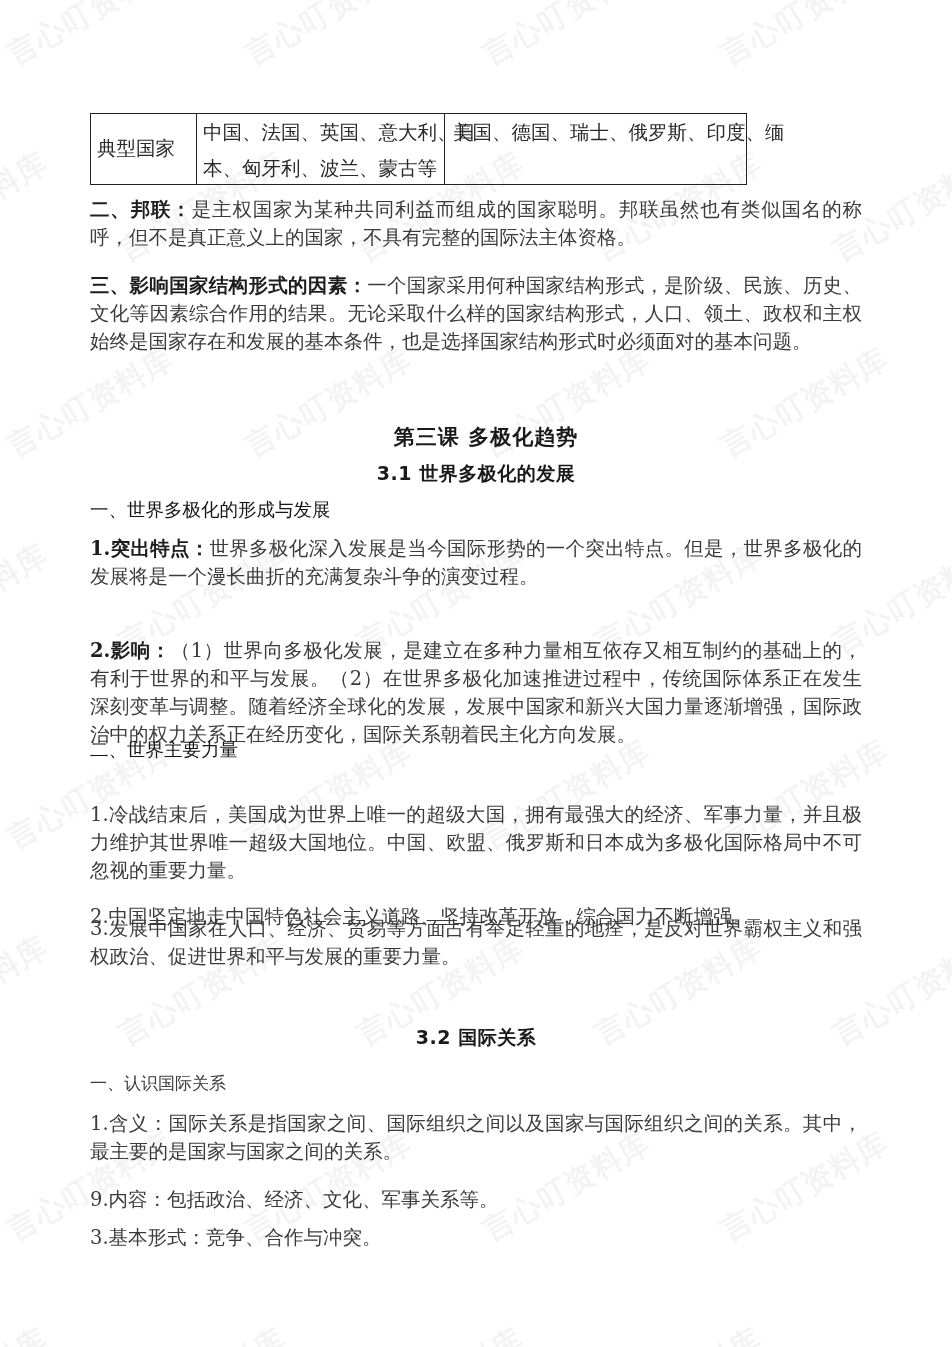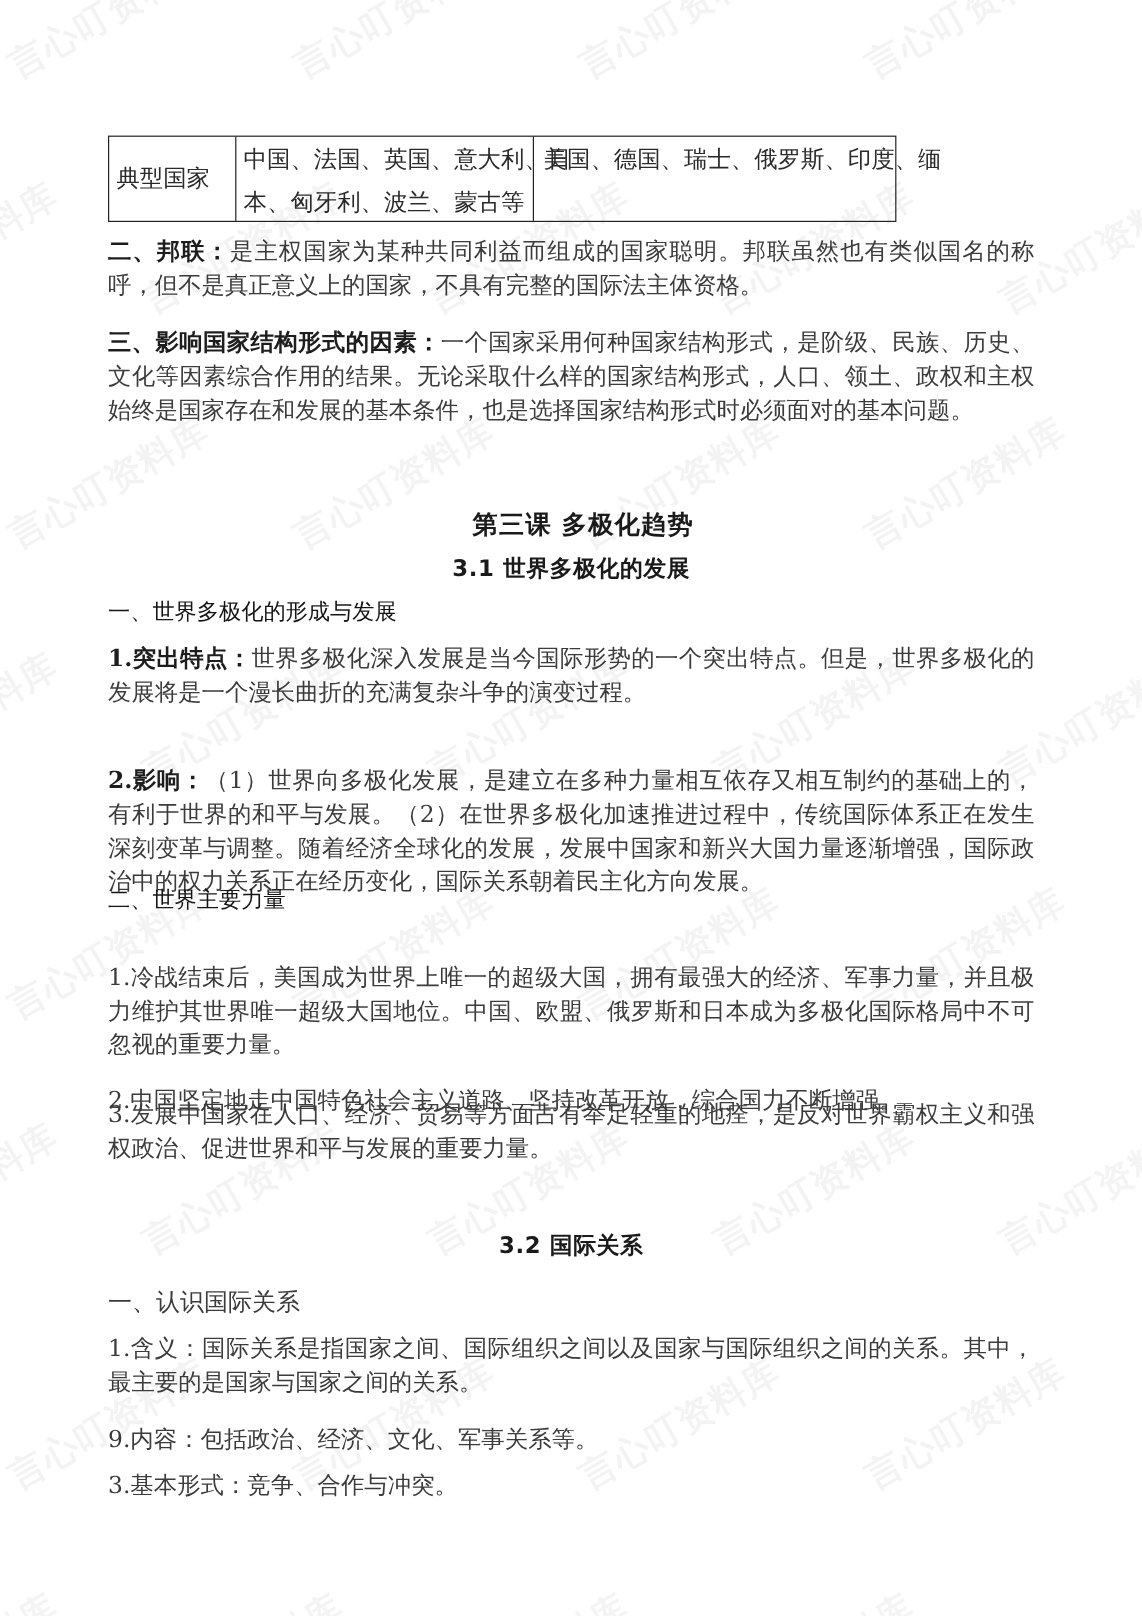--- a/index.html
+++ b/index.html
@@ -127,21 +127,21 @@
     position: absolute;
     left: 90px;
     font-family: "DejaVu Sans", "Liberation Sans", sans-serif;
     font-size: 18.5px;
     font-weight: 400;
     color: #141414;
   }
   .h-sub-plain {
     position: absolute;
     left: 90px;
-    font-size: 20px;
+    font-size: 17px;
     font-weight: 400;
     color: #3b3b3b;
   }
 </style>
 </head>
 <body>
 
 <div class="page">
 
   <div class="watermark-layer" id="wm-layer">

